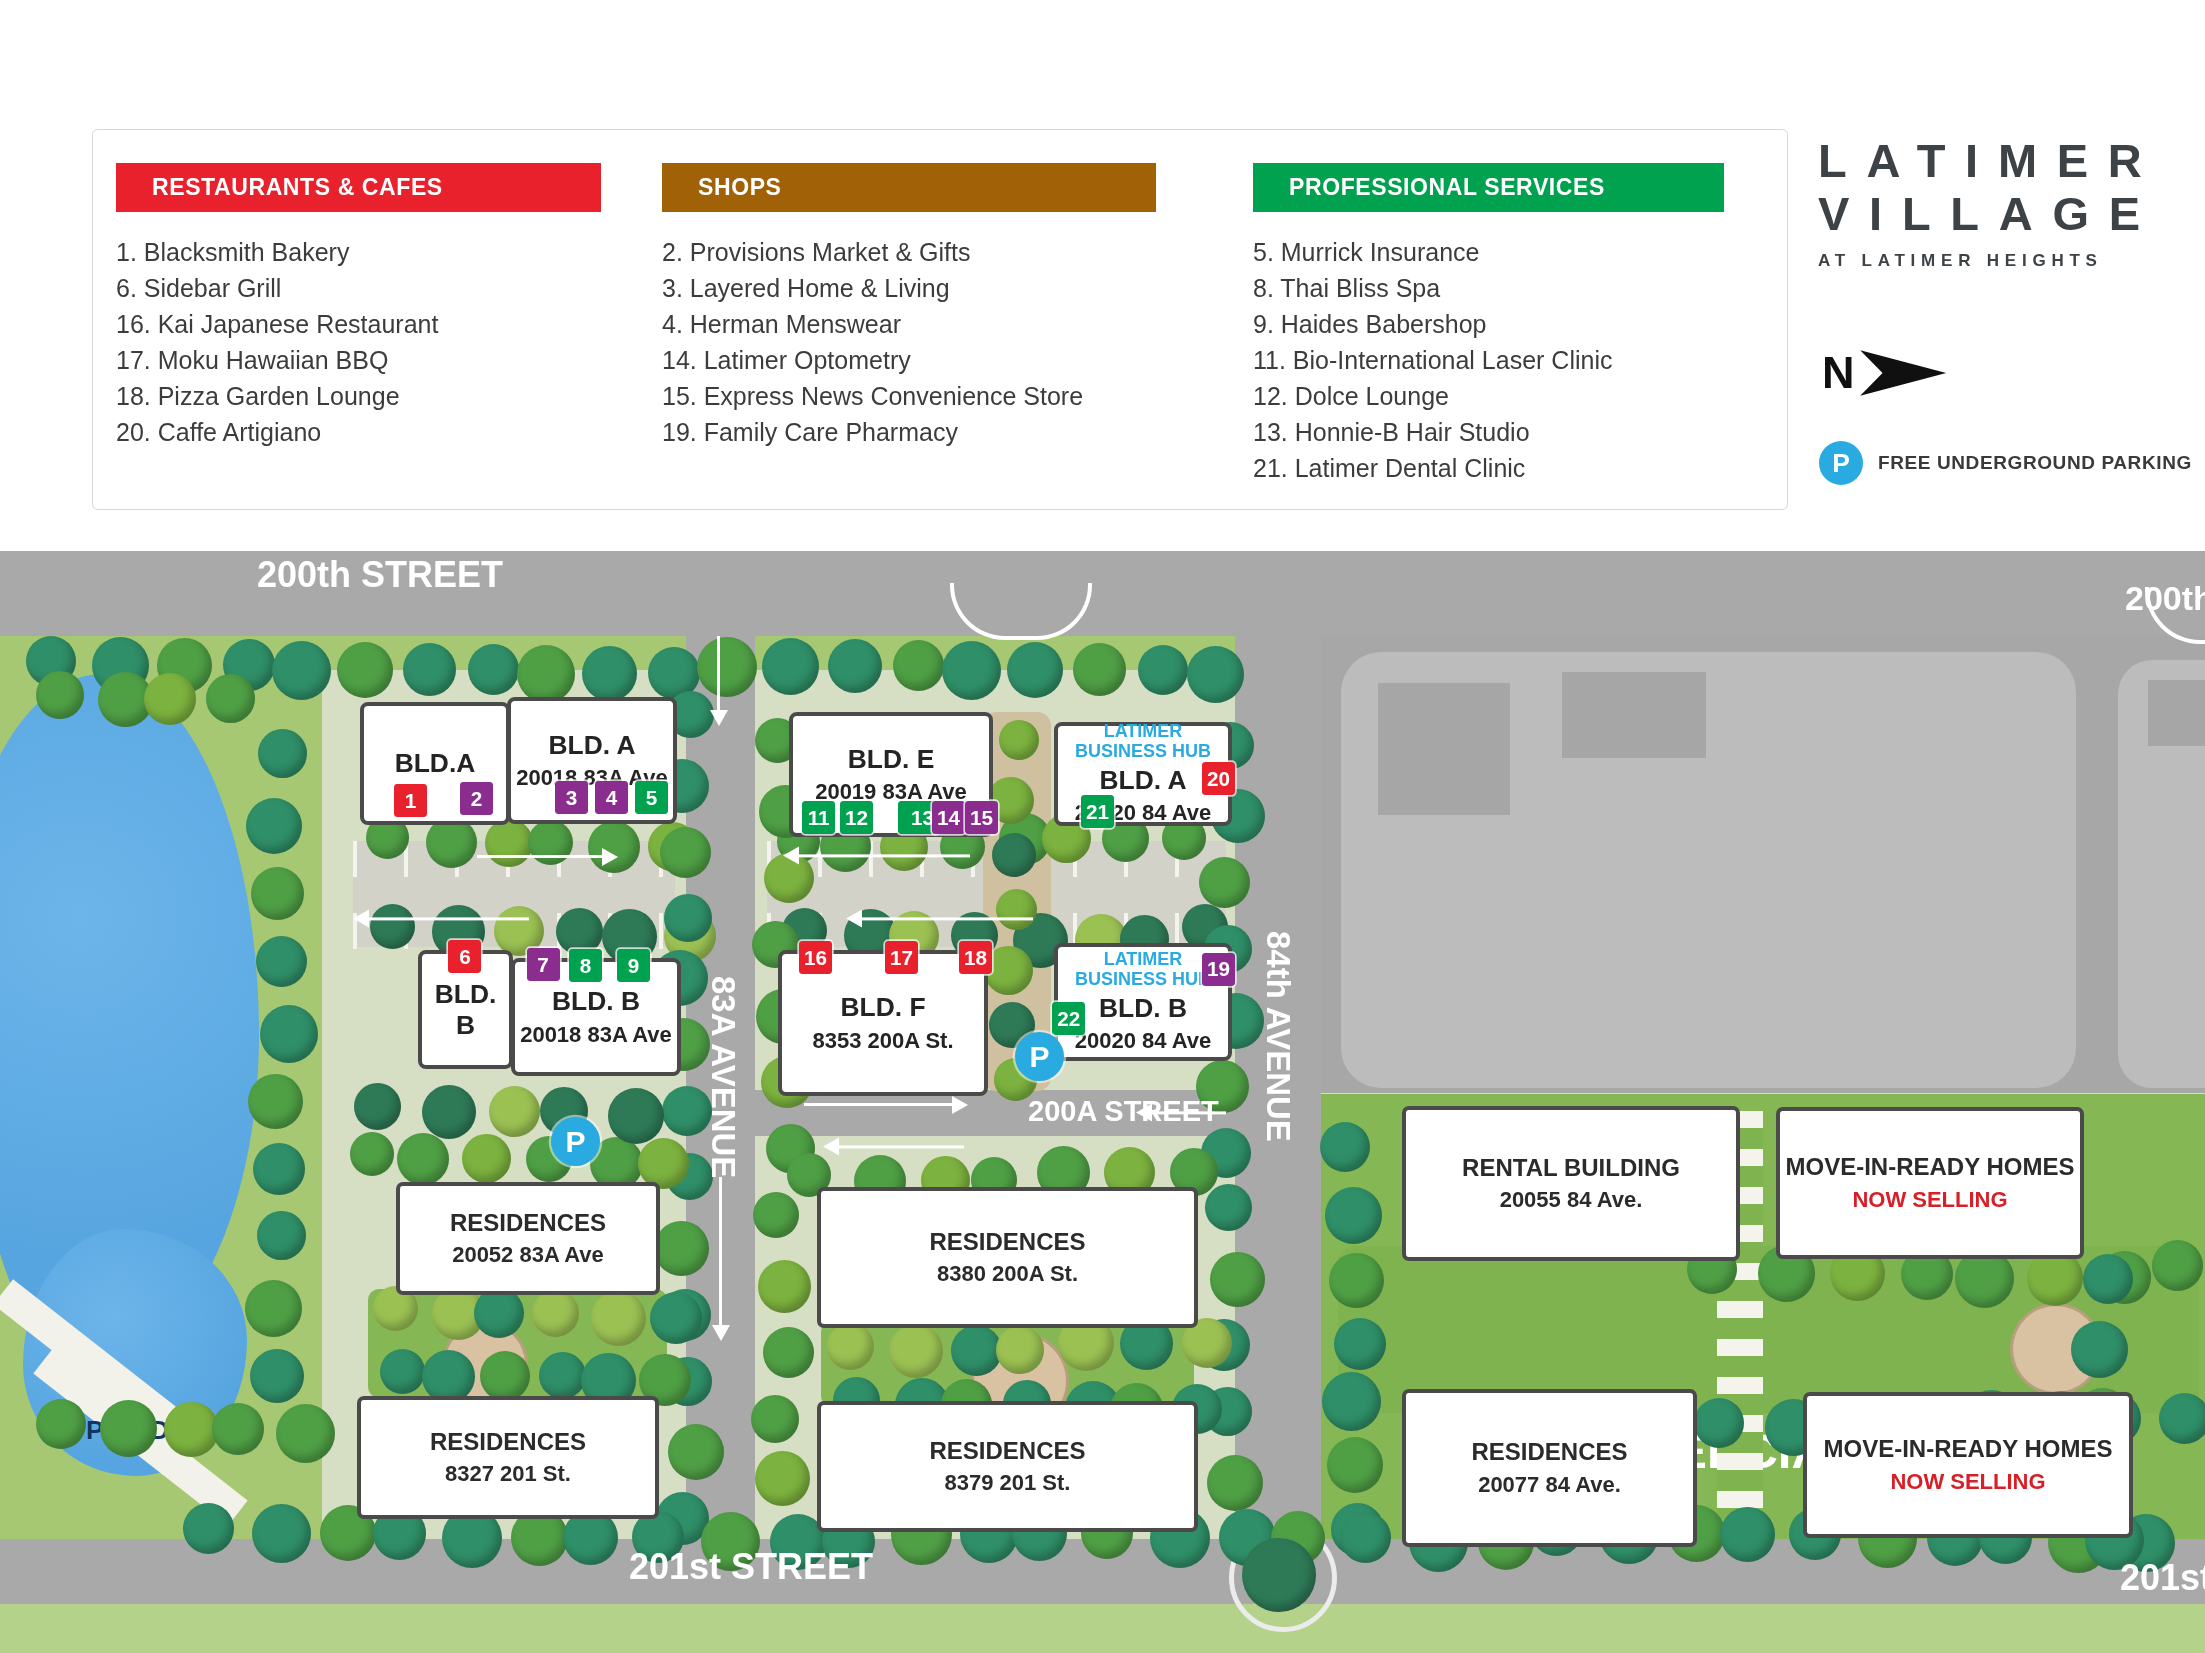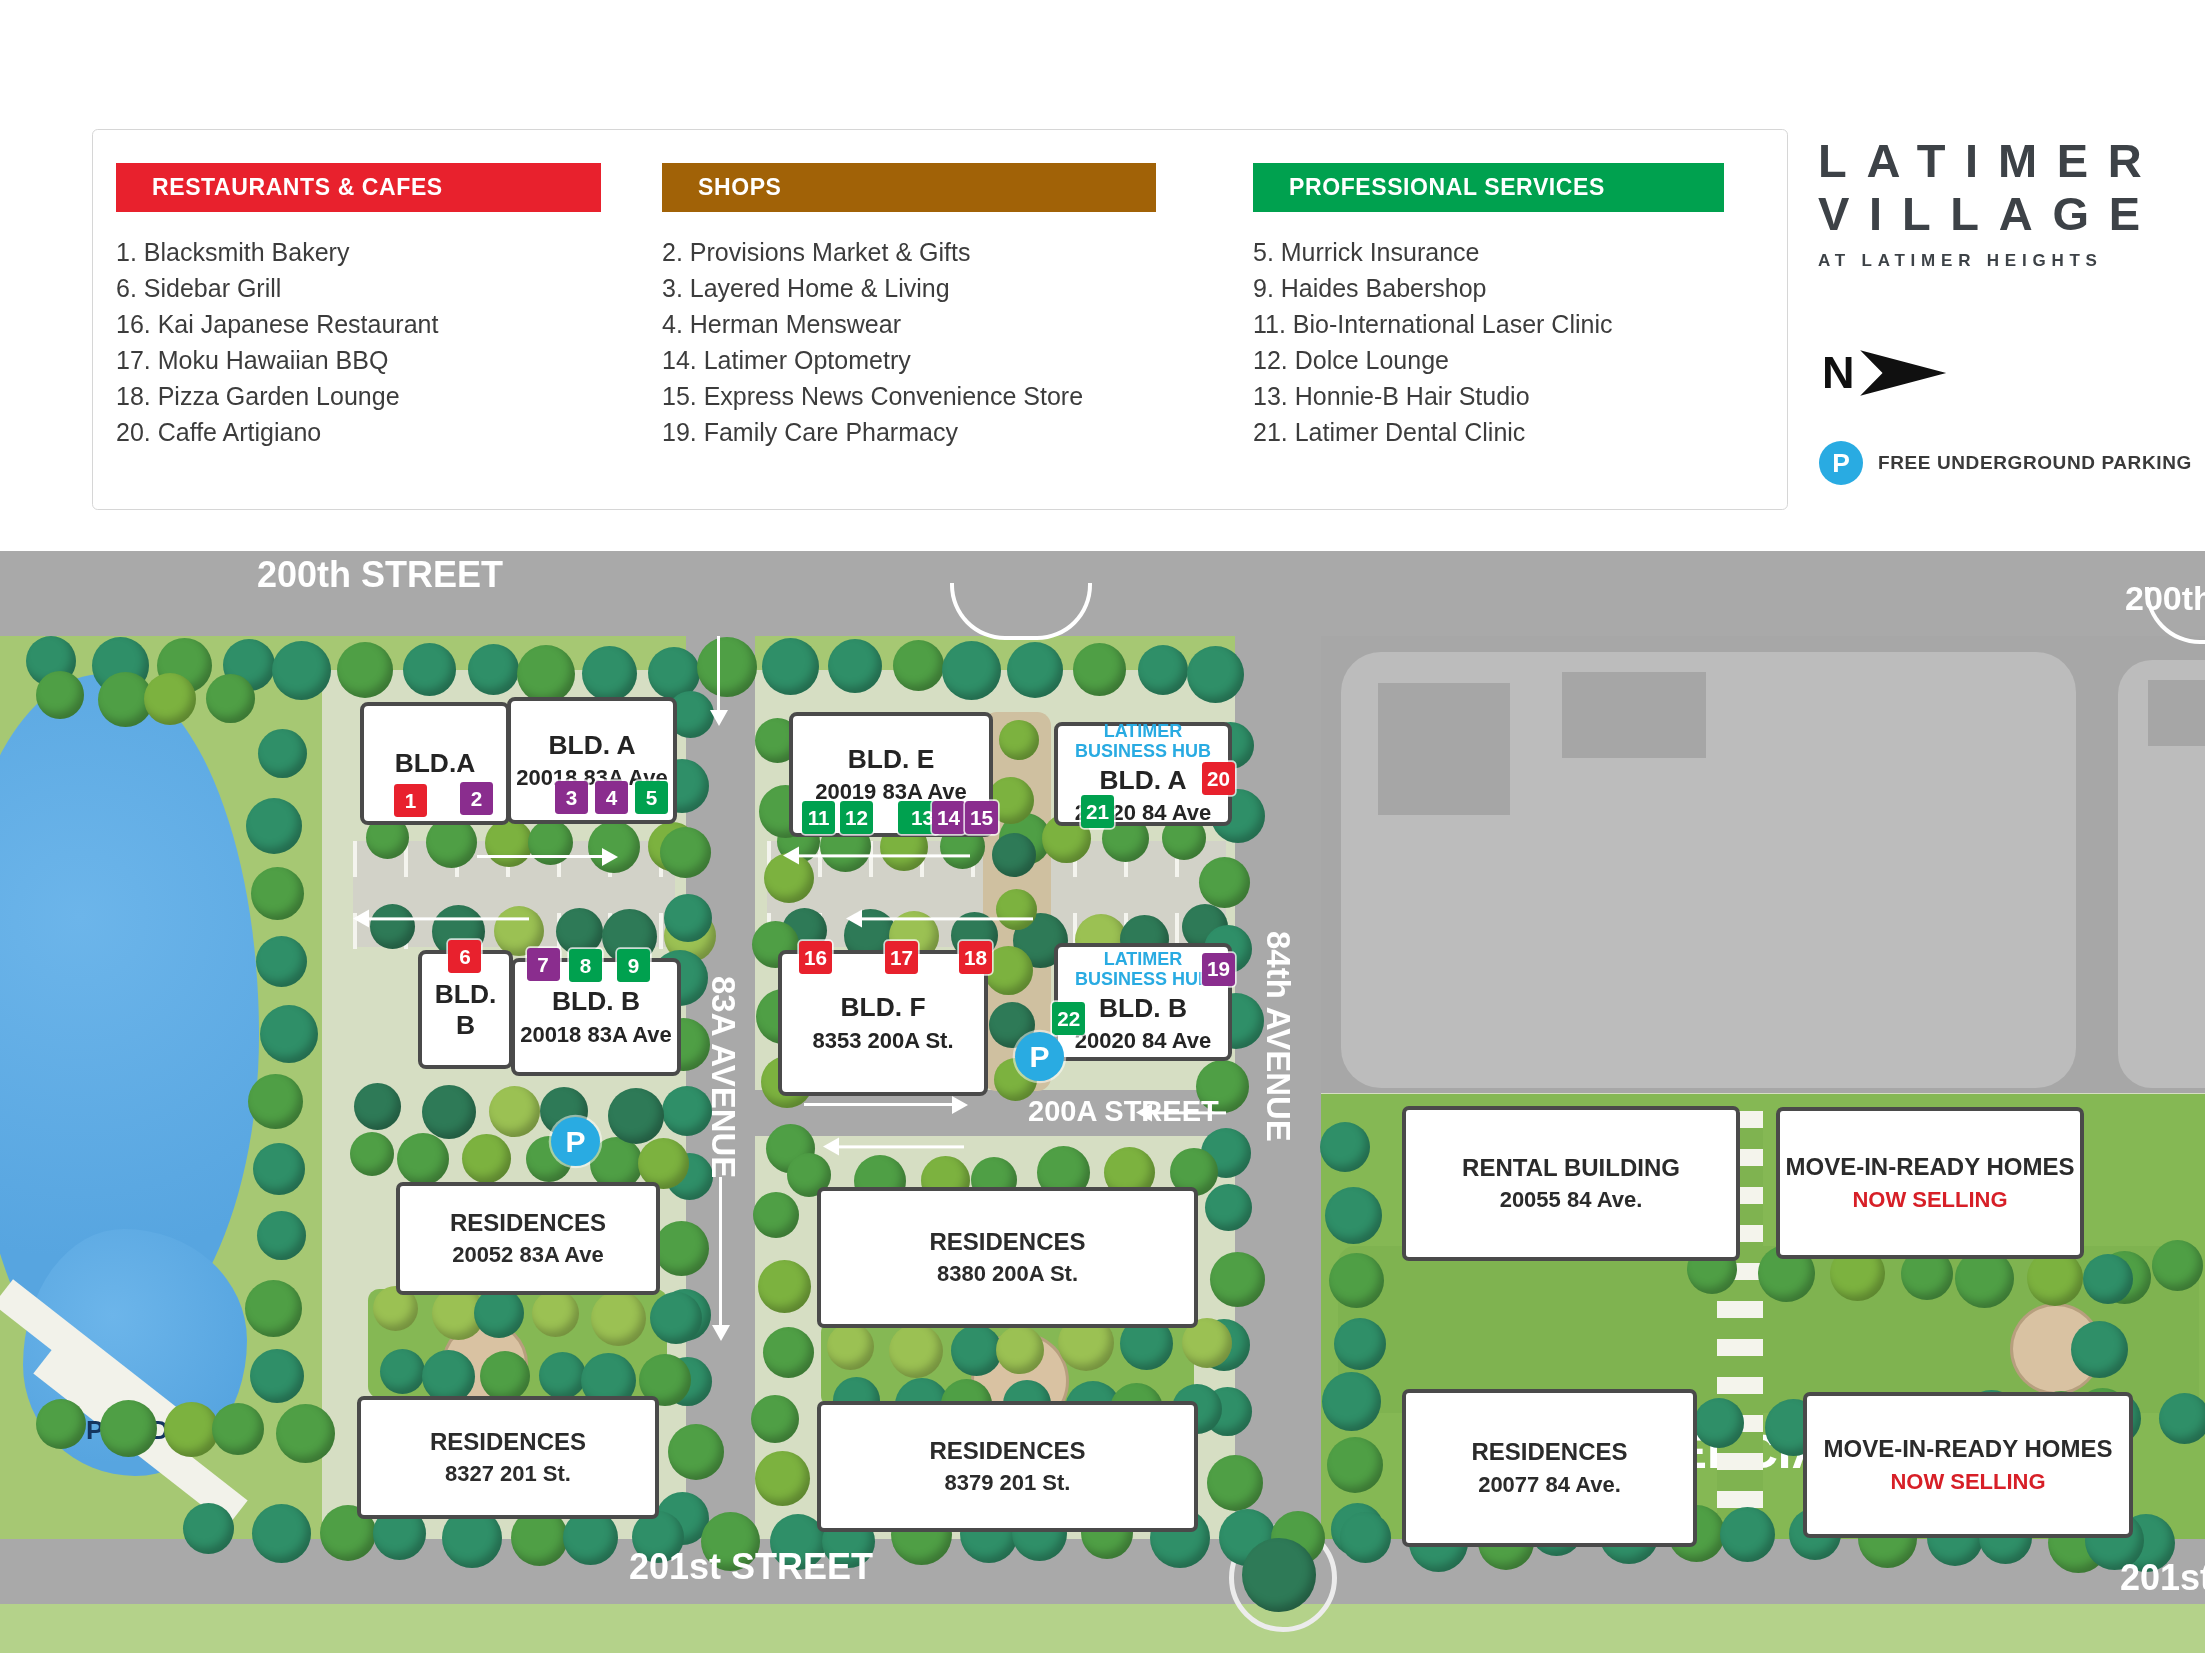--- a/index.html
+++ b/index.html
@@ -112,20 +112,21 @@
             <div class="legend-item">4. Herman Menswear</div>
             <div class="legend-item">14. Latimer Optometry</div>
             <div class="legend-item">15. Express News Convenience Store</div>
             <div class="legend-item">19. Family Care Pharmacy</div>
           </div>
         </div>
         <div class="legend-col" style="left: 1160px; width: 471px;">
           <div class="legend-head" style="background: rgb(0, 161, 79);">PROFESSIONAL SERVICES</div>
           <div class="legend-items">
             <div class="legend-item">5. Murrick Insurance</div>
+            <div class="legend-item">8. Thai Bliss Spa</div>
             <div class="legend-item">9. Haides Babershop</div>
             <div class="legend-item">11. Bio-International Laser Clinic</div>
             <div class="legend-item">12. Dolce Lounge</div>
             <div class="legend-item">13. Honnie-B Hair Studio</div>
             <div class="legend-item">21. Latimer Dental Clinic</div>
           </div>
         </div>
       </div>
   </div>
 

